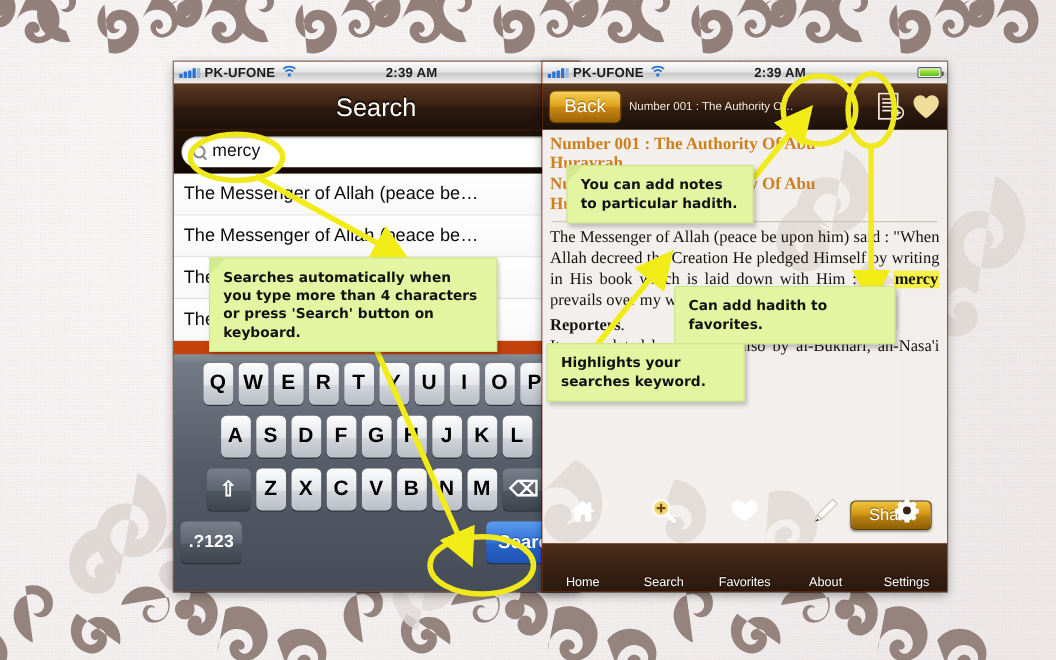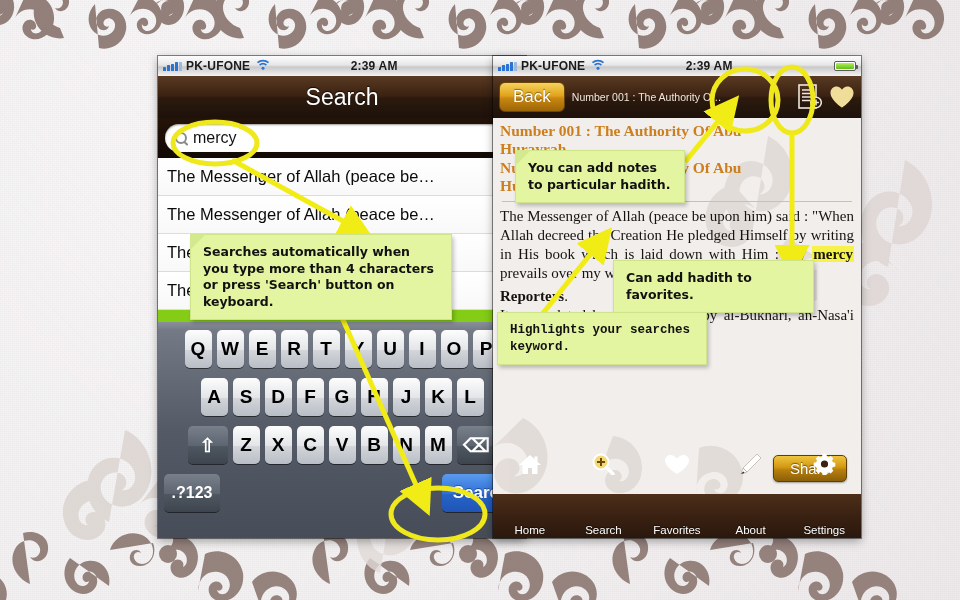--- a/index.html
+++ b/index.html
@@ -23,21 +23,21 @@
     background-image:
       repeating-linear-gradient(0deg, rgba(180,150,160,.10) 0 1px, transparent 1px 2px),
       repeating-linear-gradient(90deg, rgba(150,170,190,.09) 0 1px, transparent 1px 2px),
       repeating-linear-gradient(45deg, rgba(200,180,170,.07) 0 1px, transparent 1px 3px);
   }
   #bg svg { position:absolute; }
 
   
   .phone {
     position:absolute; top:56px; width:368px; height:482px;
-    background:#84cc16; overflow:hidden;
+    background:#c2410c; overflow:hidden;
     box-shadow:0 0 0 1px rgba(0,0,0,.45), 0 3px 9px rgba(0,0,0,.35);
   }
   #phone-left  { left:158px; }
   #phone-right { left:493px; }
 
   
   .statusbar {
     height:20px; width:100%;
     background:linear-gradient(#fdfdfd 0%, #e6e6e6 45%, #c9c9c9 55%, #f2f2f2 100%);
     display:flex; align-items:center; padding:0 5px;
@@ -188,21 +188,21 @@
     font-weight:bold;
     padding:9px 12px;
   }
   .callout.fold:before{
     content:""; position:absolute; left:-1px; top:-1px;
     border-left:16px solid #d3e98e; border-bottom:16px solid transparent;
   }
   #co-search  { left:190px; top:234px; width:262px; }
   #co-notes   { left:515px; top:150px; width:170px; }
   #co-fav     { left:613px; top:260px; width:201px; }
-  #co-hl      { left:497px; top:312px; width:210px;font-family:Liberation Mono, monospace; }
+  #co-hl      { left:497px; top:312px; width:180px; }
 </style>
 </head>
 <body>
 
 <div id="bg">
   <div class="base"></div>
   <div class="noise"></div>
 
   <svg style="left:0;top:-12px;" width="960" height="70" viewBox="0 0 960 70">
     <g fill="#8e7a74" opacity="0.95">

